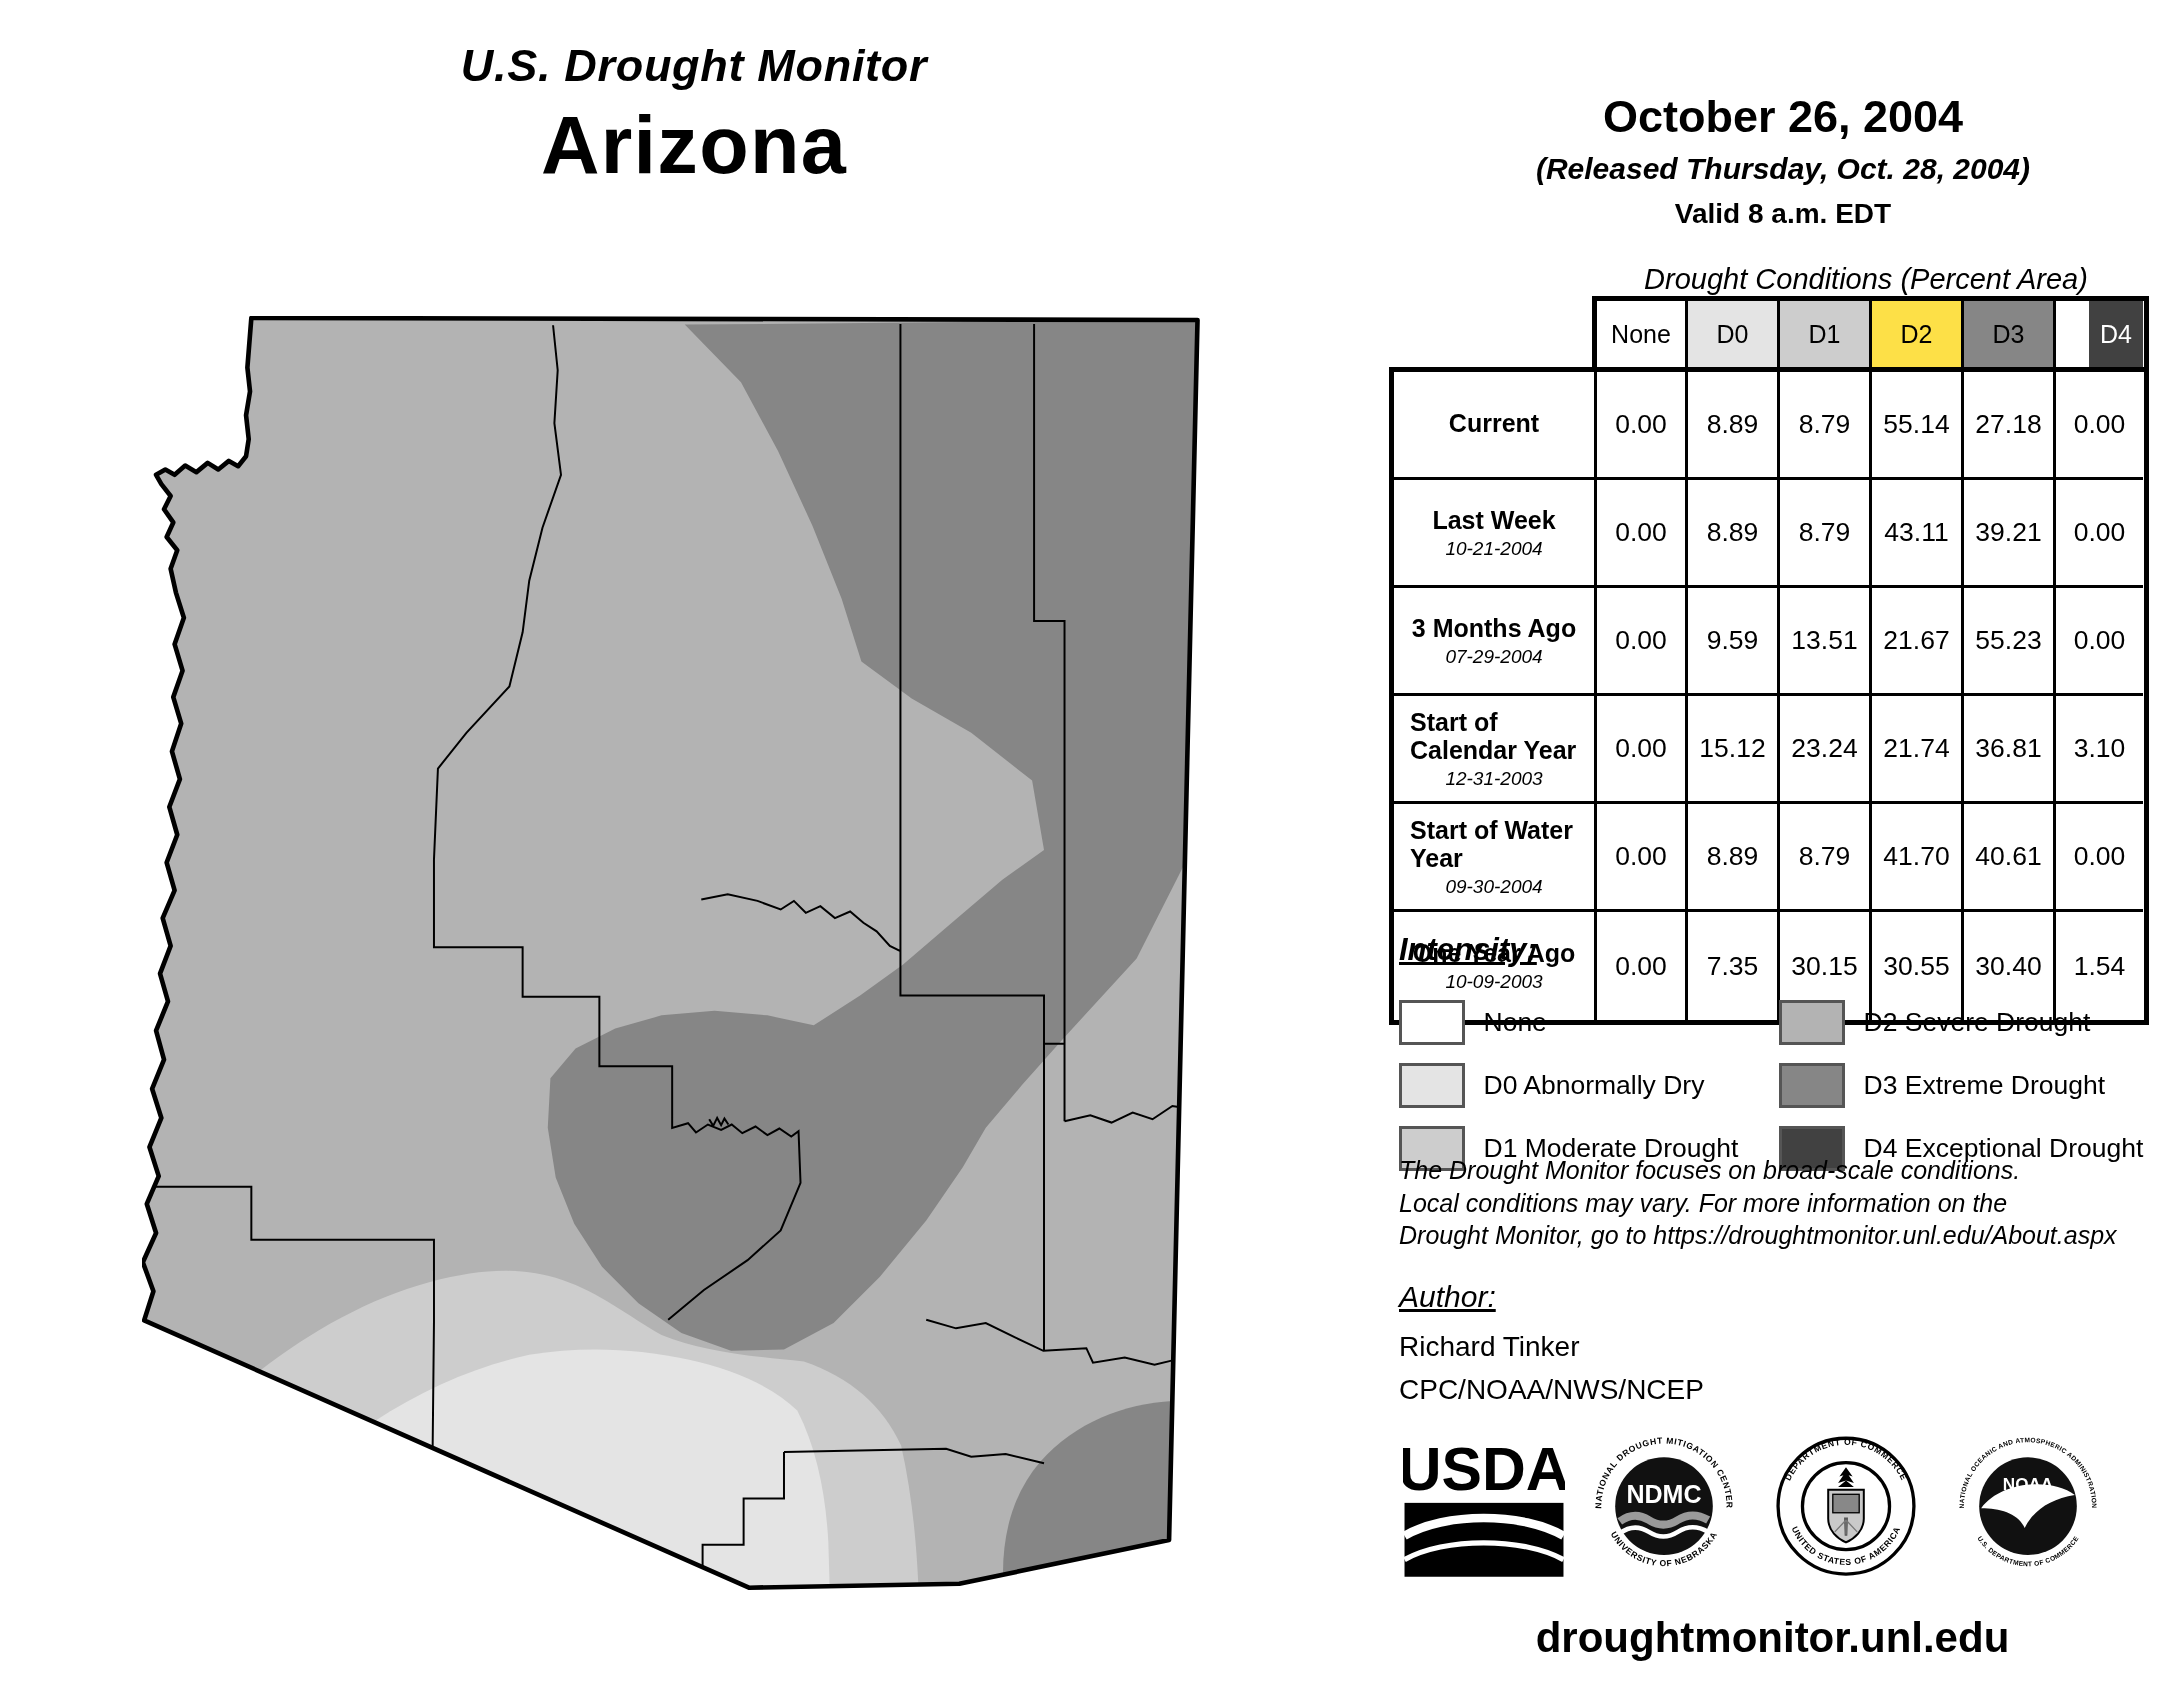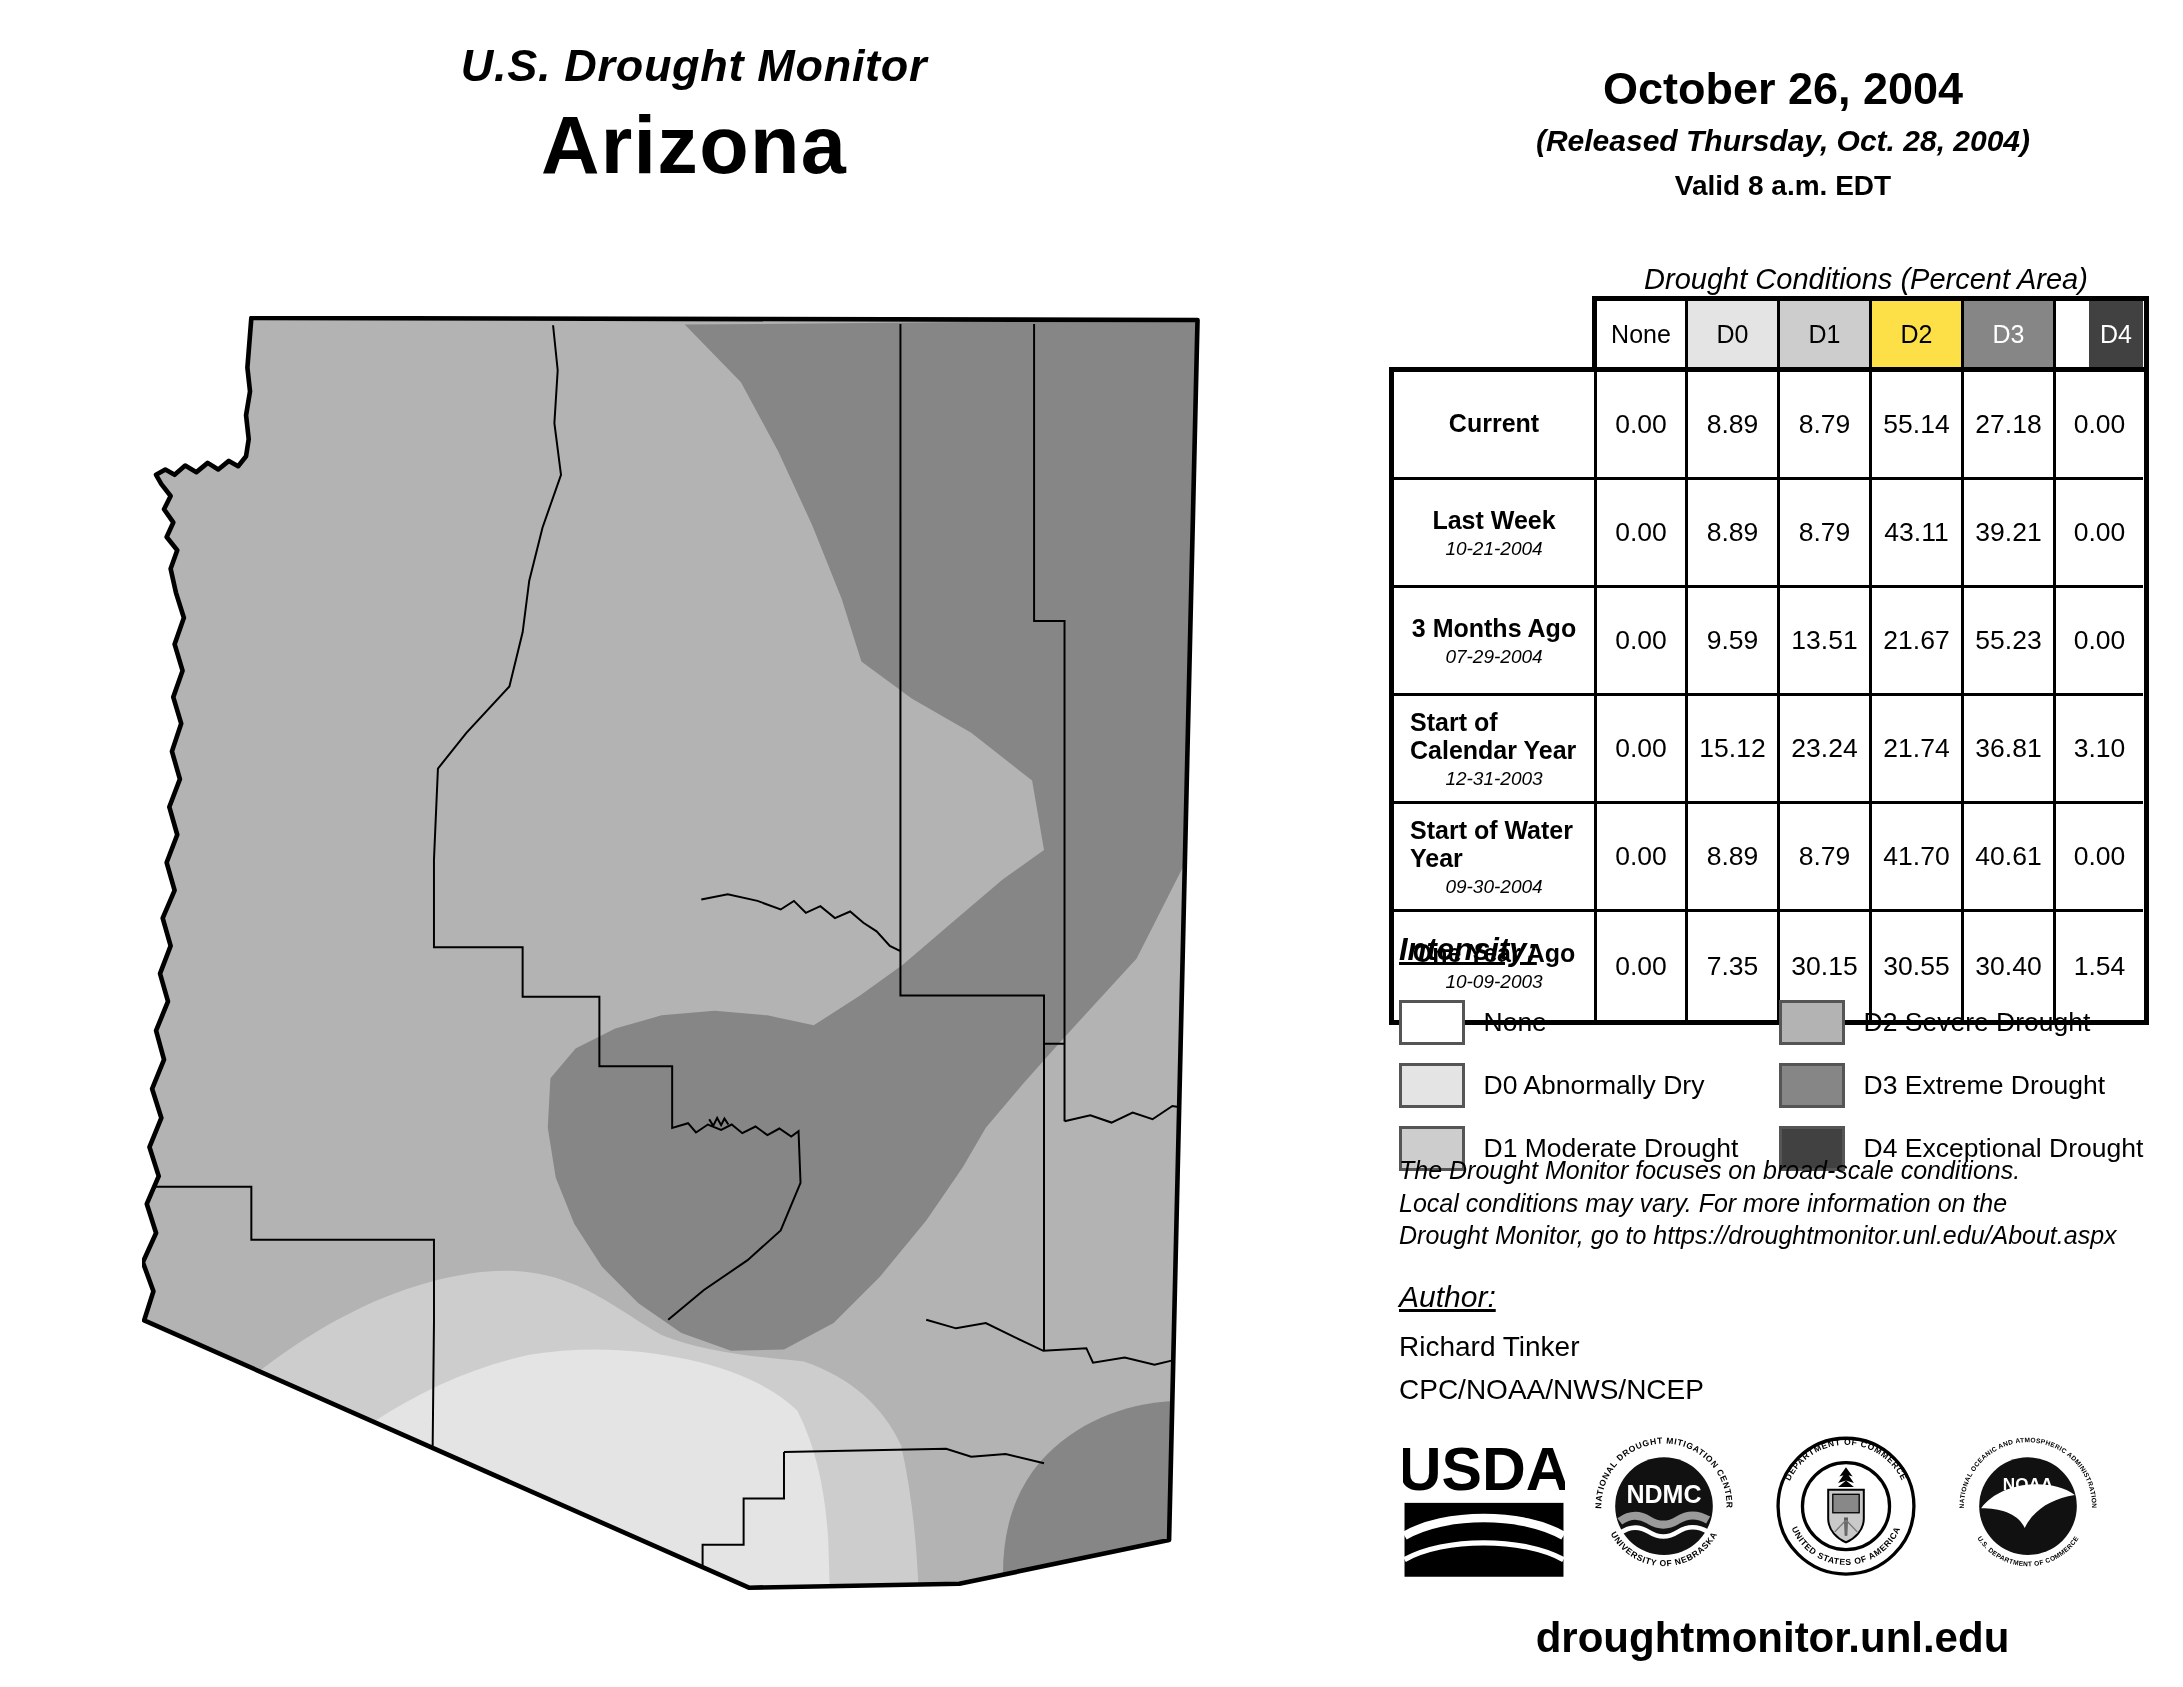--- a/index.html
+++ b/index.html
@@ -7,38 +7,38 @@
           font-family:"Liberation Sans", sans-serif;color:#000;}
   .abs{position:absolute;}
 
   
   #title-block{left:198px;top:40px;width:992px;text-align:center;}
   #main-title{font-size:45px;font-weight:bold;font-style:italic;letter-spacing:0.7px;}
   #state-title{font-size:81px;font-weight:bold;margin-top:6.6px;letter-spacing:1.3px;}
 
   
   #date-block{left:1409px;top:63px;width:748px;text-align:center;}
-  #map-date{font-size:45px;font-weight:bold;}
+  #map-date{font-size:45px;font-weight:bold;margin-top:28px;}
   #released{font-size:30px;font-weight:bold;font-style:italic;margin-top:9.3px;}
   #valid{font-size:28px;font-weight:bold;margin-top:12px;}
 
   
   #tbl-title{left:1575px;top:263px;width:582px;text-align:center;
              font-size:29px;font-style:italic;}
   #tbl-header{left:1592px;top:296px;width:557px;height:77px;border:5.3px solid #000;
               display:grid;grid-template-columns:91px 92px 92px 92px 92px 87px;
               box-sizing:border-box;background:#fff;}
   #tbl-header > div{border-right:3.3px solid #000;display:flex;align-items:center;justify-content:center;
               font-size:25px;box-sizing:border-box;}
   #tbl-header > div:last-child{border-right:none;}
   .c-none{background:#ffffff;}
   .c-d0{background:#e4e4e4;}
   .c-d1{background:#cdcdcd;}
   .c-d2{background:#fde047;}
-  .c-d3{background:#868686;color:#ffffff;}
+  .c-d3{background:#868686;color:#000000;}
   .c-d4{background:#414141;color:#fff;margin-left:33px;}
   #tbl-body{left:1389px;top:367px;width:760px;height:658px;border:5.3px solid #000;
             display:grid;grid-template-columns:203px 91px 92px 92px 92px 92px 87px;
             grid-template-rows:repeat(6,108px);box-sizing:border-box;background:#fff;}
   #tbl-body > div{border-right:3.3px solid #000;border-bottom:3.3px solid #000;box-sizing:border-box;
             display:flex;align-items:center;justify-content:center;font-size:26.5px;}
   #tbl-body > div:nth-child(7n){border-right:none;}
   #tbl-body > div:nth-child(n+36){border-bottom:none;}
   .rlabel{flex-direction:column;text-align:left;padding:0 16px;}
   .rl{font-weight:bold;font-size:25px;line-height:1.12;}

